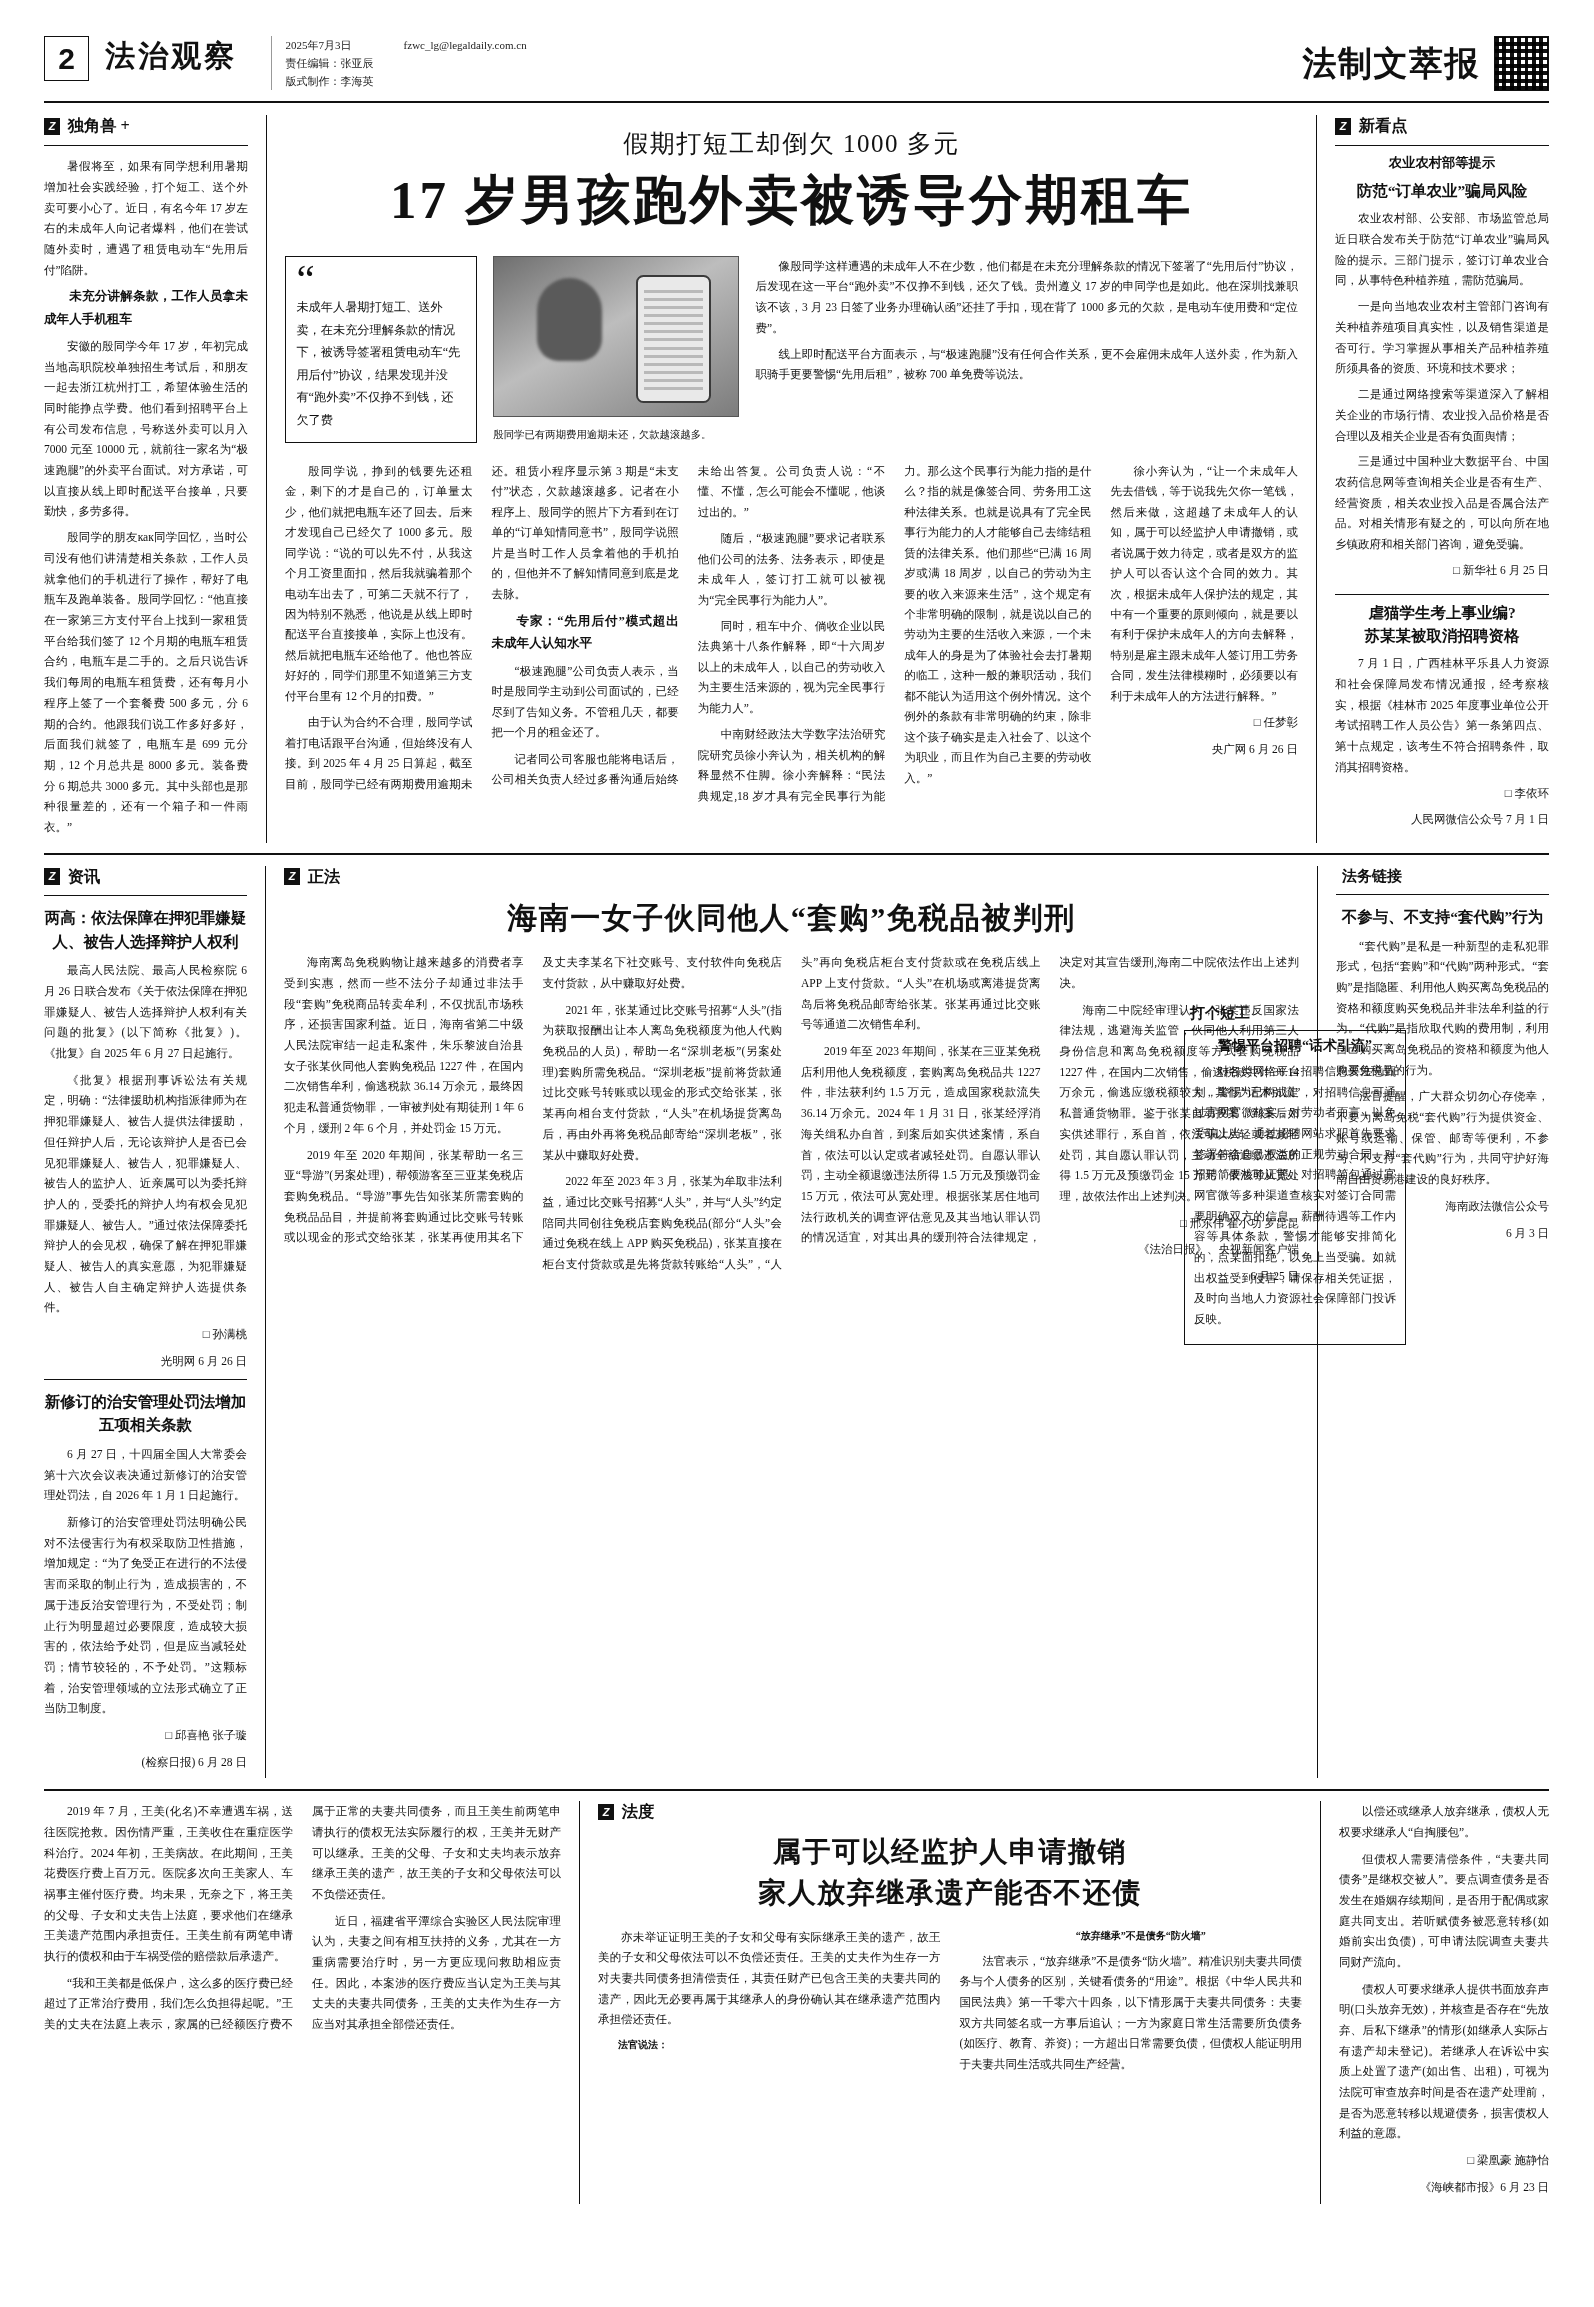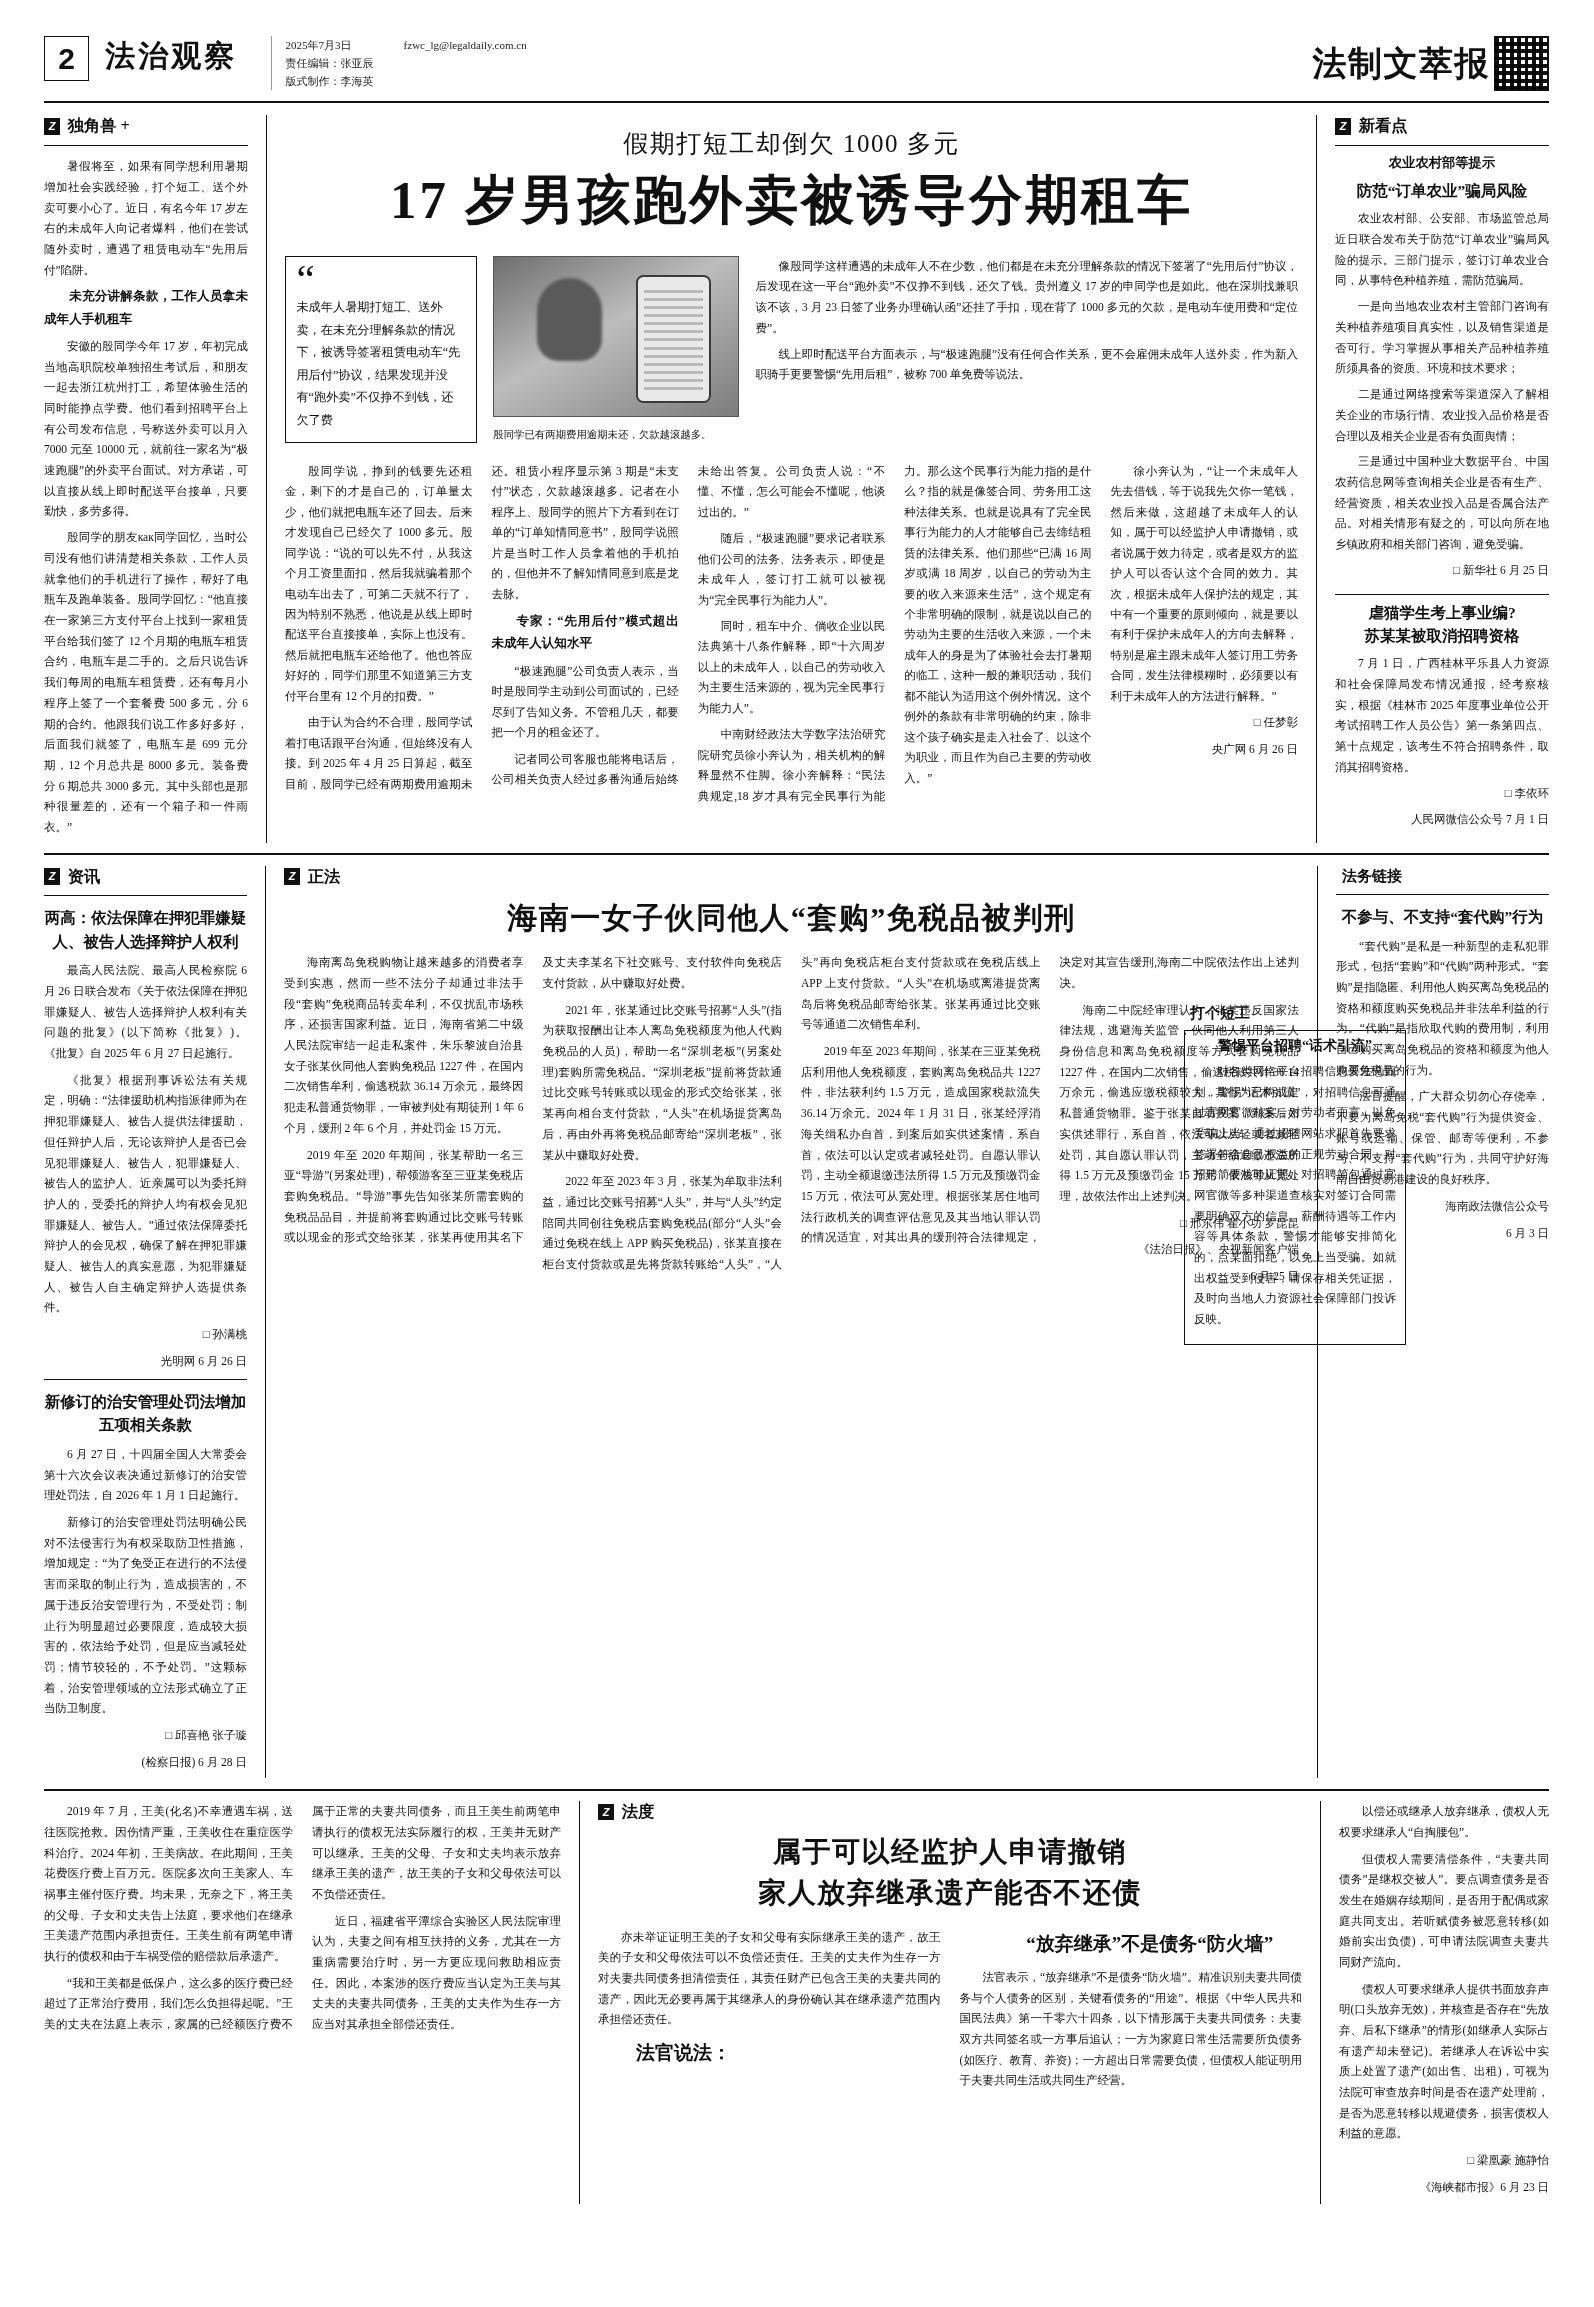--- a/index.html
+++ b/index.html
@@ -7,21 +7,21 @@
   .page{position:relative;width:1594px;height:2307px;background:#fff;padding:0;box-sizing:border-box;}
   .inner{position:absolute;left:44px;top:36px;width:1505px;}
 
   
   .masthead{display:flex;align-items:flex-start;border-bottom:2.2px solid #111;padding-bottom:10.4px;}
   .pagenum{width:43px;height:43px;border:1.5px solid #111;display:flex;align-items:center;justify-content:center;font-size:30px;font-family:"Liberation Sans",sans-serif;font-weight:bold;}
   .section-name{font-size:30px;font-weight:bold;margin-left:16.3px;letter-spacing:3px;font-family:"Liberation Serif",serif;}
   .mast-meta{margin-left:34px;font-size:11px;line-height:1.65;color:#222;border-left:0.7px solid #999;padding-left:13.3px;}
   .mast-meta .row{white-space:nowrap;}
   .mast-mail{margin-left:30px;font-size:11px;line-height:1.65;color:#222;}
-  .mast-right{margin-left:auto;display:flex;align-items:center;gap:4px;}
+  .mast-right{margin-left:auto;display:flex;align-items:center;gap:14px;}
   .paper-title{font-size:34px;font-weight:bold;letter-spacing:1.5px;font-family:"Liberation Serif",serif;}
   .qr{width:53px;height:53px;background:
       repeating-linear-gradient(90deg,#111 0 3.7px,#fff 3.7px 7.4px),
       repeating-linear-gradient(0deg,#111 0 3.7px,transparent 3.7px 7.4px);
       background-blend-mode:multiply;border:1.5px solid #111;}
 
   
   .rubric{display:inline-flex;align-items:center;gap:7.4px;font-size:16.3px;font-weight:bold;}
   .rubric .mark{display:inline-block;width:16.3px;height:16.3px;background:#111;color:#fff;font-size:11px;line-height:16.3px;text-align:center;font-family:"Liberation Sans",sans-serif;font-style:italic;}
   .hr-thin{border-top:0.7px solid #111;margin:7.4px 0 0;}
@@ -69,21 +69,21 @@
   .news-b p{margin:0 0 6px;text-indent:2em;}
 
   
   .botzone{display:flex;margin-top:10.4px;padding-top:10.4px;border-top:2.2px solid #111;}
   .bL{width:536px;padding-right:18px;box-sizing:border-box;border-right:0.7px solid #111;}
   .bC{width:740px;padding:0 18px;box-sizing:border-box;}
   .bR{width:229px;padding-left:18px;box-sizing:border-box;border-left:0.7px solid #111;}
   .bot-head{text-align:center;font-size:28px;font-weight:bold;letter-spacing:1.5px;line-height:1.45;margin:9px 0 13.3px;}
   .two-cols{column-count:2;column-gap:19px;font-size:11.5px;line-height:1.8;text-align:justify;}
   .two-cols p{margin:0 0 6px;text-indent:2em;}
-  .judge{font-weight:bold;font-size:19px;text-indent:0;margin:7.4px 0 3px;}
+  .judge{font-weight:bold;font-size:10px;text-indent:0;margin:7.4px 0 3px;}
   .sub-rubric{display:inline-flex;align-items:center;gap:6px;font-size:15px;font-weight:bold;}
 </style>
 </head>
 <body>
 
 <div class="page">
 <div class="inner">
 
   <div class="masthead">
     <div class="pagenum">2</div>

